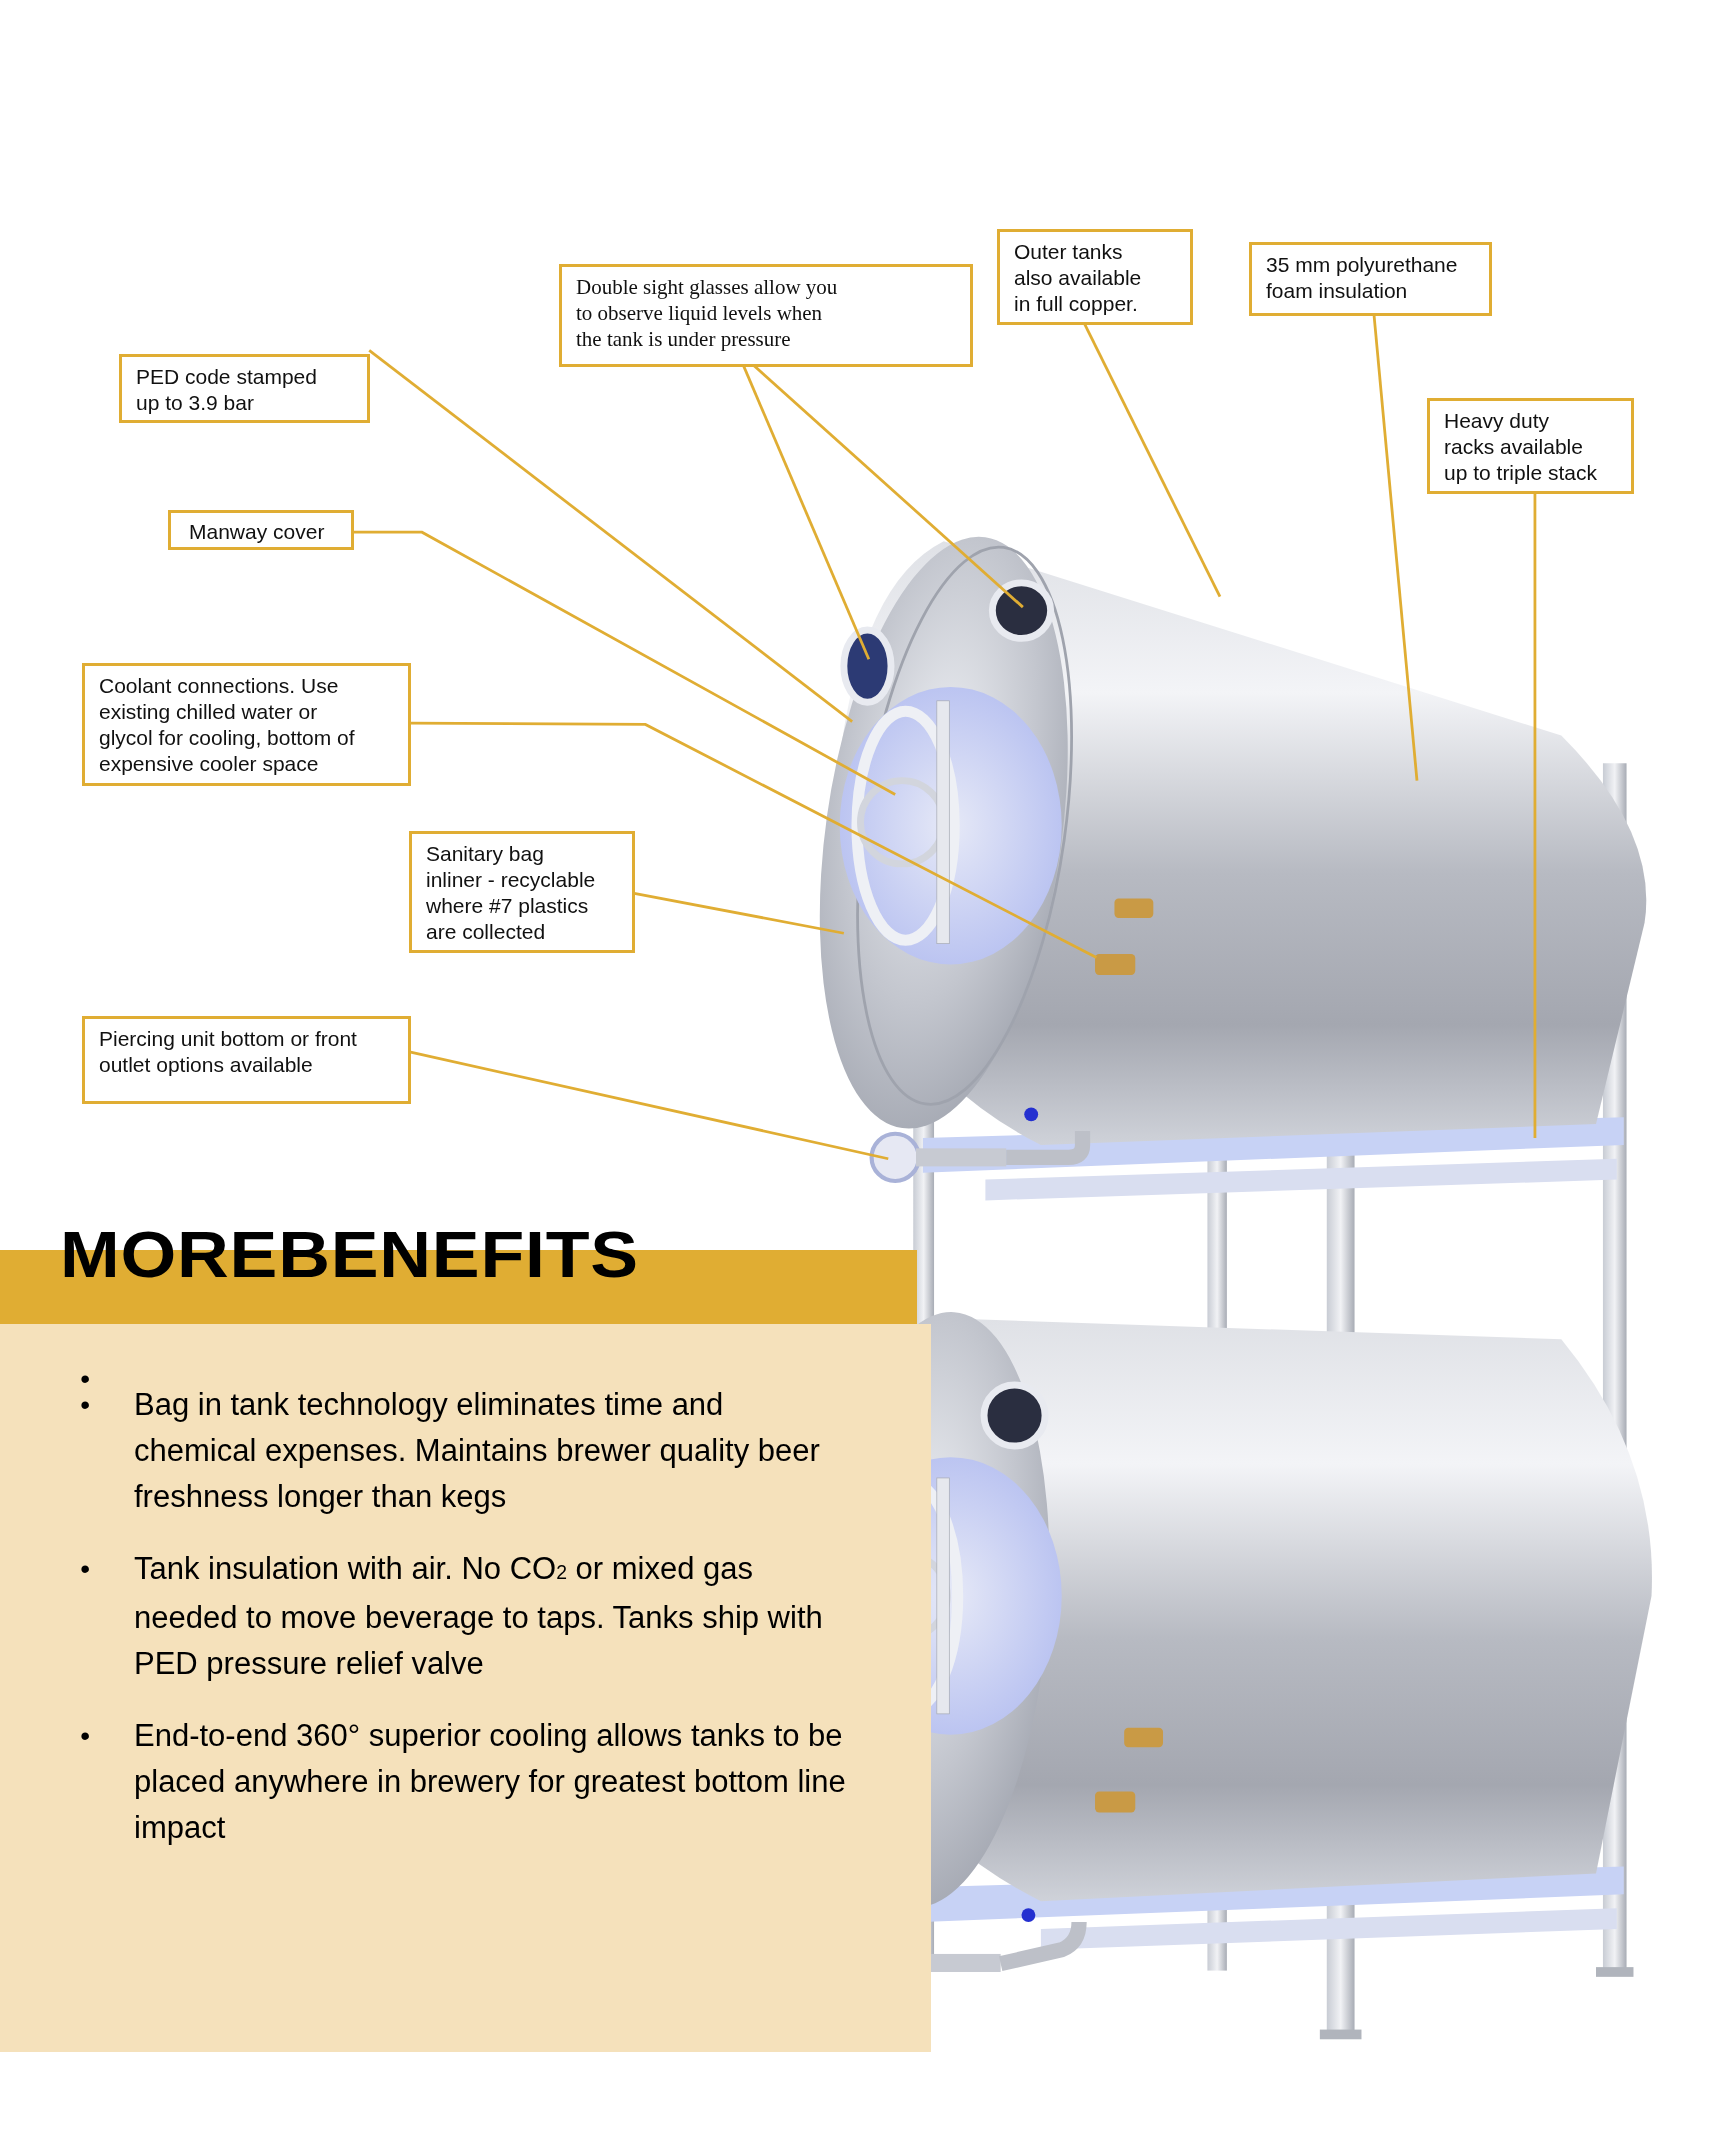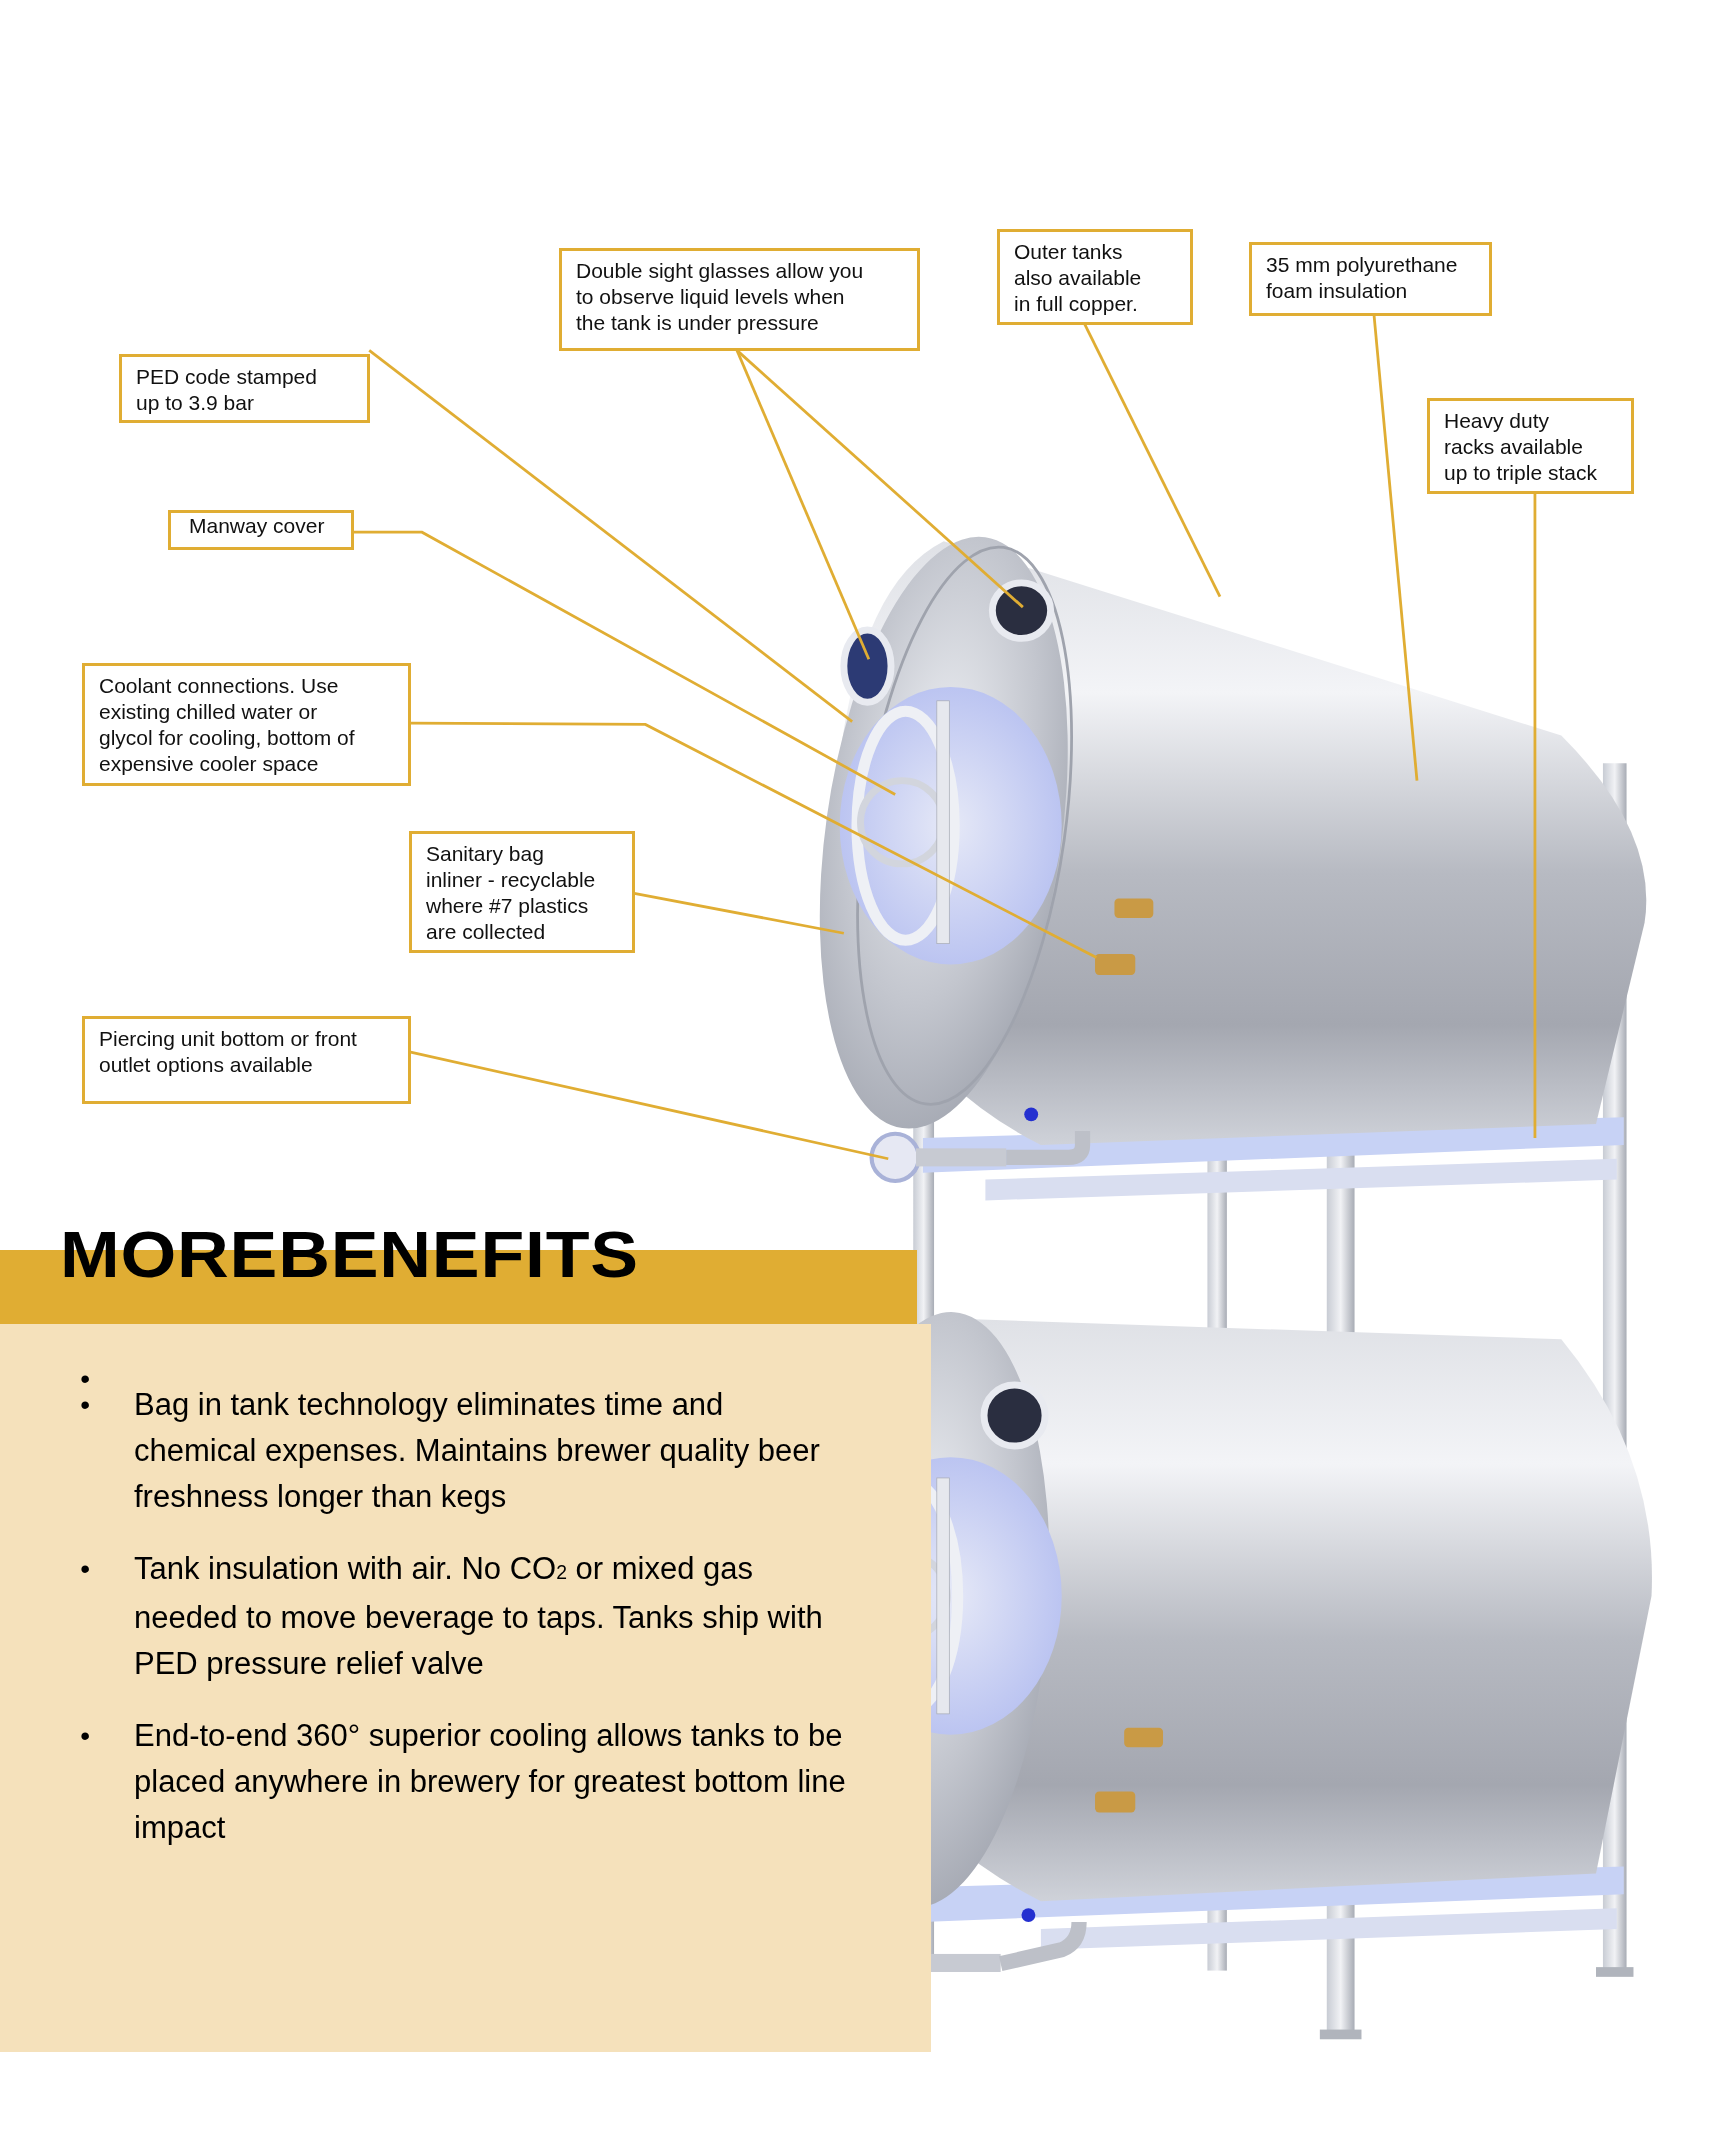--- a/index.html
+++ b/index.html
@@ -105,32 +105,32 @@
     <polyline points="2212,708 2212,1640"></polyline>
     <polyline points="506,767 608,767 1290,1145"></polyline>
     <polyline points="590,1042 930,1044 1580,1380"></polyline>
     <polyline points="912,1287 1216,1345"></polyline>
     <polyline points="590,1516 1280,1670"></polyline>
   </g>
 </svg>
 
 <div class="callout" style="left:119px; top:318px; width:251px; height:69px;margin-top:36px;">PED code stamped
 up to 3.9 bar</div>
-<div class="callout" style="left:559px; top:248px; width:361px; height:103px;">Double sight glasses allow you
+<div class="callout" style="left:559px; top:264px; width:414px; height:103px;font-family:Liberation Serif, serif;">Double sight glasses allow you
 to observe liquid levels when
 the tank is under pressure</div>
 <div class="callout" style="left:997px; top:229px; width:196px; height:96px;">Outer tanks
 also available
 in full copper.</div>
 <div class="callout" style="left:1249px; top:242px; width:243px; height:74px;">35 mm polyurethane
 foam insulation</div>
 <div class="callout" style="left:1427px; top:398px; width:207px; height:96px;">Heavy duty
 racks available
 up to triple stack</div>
-<div class="callout" style="left:168px; top:510px; width:186px; height:40px; padding-top:0; padding-left:18px;">Manway cover</div>
+<div class="callout" style="left:168px; top:510px; width:186px; height:40px; padding-top:6px; padding-left:18px;">Manway cover</div>
 <div class="callout" style="left:82px; top:663px; width:329px; height:123px;">Coolant connections. Use
 existing chilled water or
 glycol for cooling, bottom of
 expensive cooler space</div>
 <div class="callout" style="left:409px; top:831px; width:226px; height:122px;">Sanitary bag
 inliner - recyclable
 where #7 plastics
 are collected</div>
 <div class="callout" style="left:82px; top:1016px; width:329px; height:88px;">Piercing unit bottom or front
 outlet options available</div>

